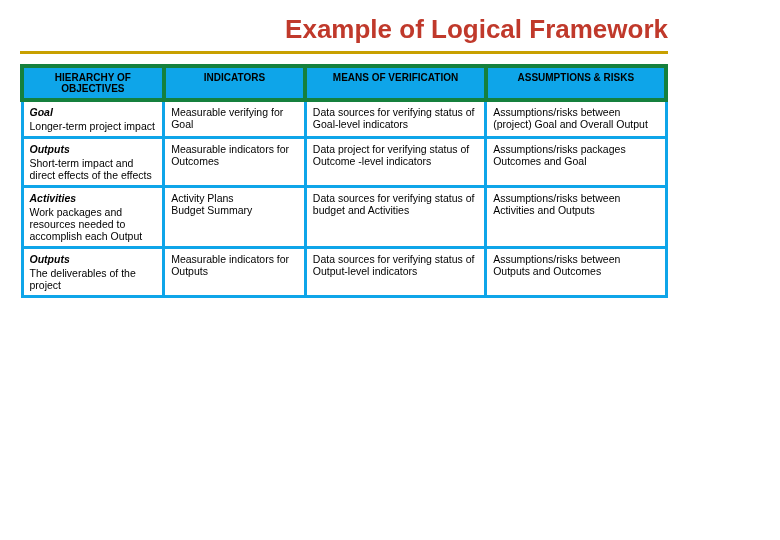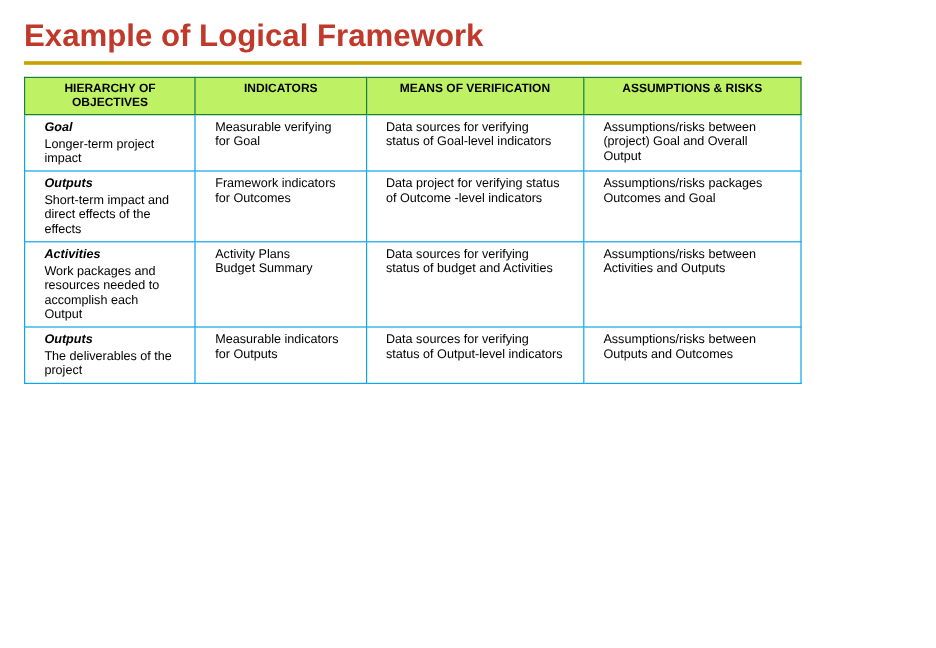--- a/index.html
+++ b/index.html
@@ -8,21 +8,21 @@
       height: 540px;
       background: #fff;
       font-family: Arial, sans-serif;
       overflow: hidden;
     }
     .page {
       width: 688px;
       height: 540px;
       display: flex;
       flex-direction: column;
-      align-items: flex-start;
+      align-items: flex-end;
       padding: 10px 20px;
     }
     .title {
       font-size: 26px;
       font-weight: bold;
       color: #c0392b;
       margin-bottom: 6px;
       margin-top: 4px;
       text-align: center;
     }
@@ -32,32 +32,32 @@
       background: #c8a000;
       margin-bottom: 10px;
     }
     table {
       width: 100%;
       border-collapse: collapse;
       font-size: 10.5px;
       border: 1.5px solid #555;
     }
     th {
-      background: #bef264;
+      background: #0ea5e9;
       font-weight: bold;
       font-size: 10px;
       text-transform: uppercase;
-      border: 1px solid #15803d;
+      border: 4px solid #15803d;
       padding: 4px 6px;
       vertical-align: top;
       color: #000;
     }
     td {
-      border: 1px solid #0ea5e9;
-      padding: 4px 16px;
+      border: 3px solid #0ea5e9;
+      padding: 4px 6px;
       vertical-align: top;
       color: #000;
       font-size: 10.5px;
     }
     .cell-label {
       font-style: italic;
       font-weight: bold;
       display: block;
       margin-bottom: 2px;
     }
@@ -93,21 +93,21 @@
         <td>Measurable verifying for Goal</td>
         <td>Data sources for verifying status of Goal-level indicators</td>
         <td>Assumptions/risks between (project) Goal and Overall Output</td>
       </tr>
 
       <tr>
         <td>
           <span class="cell-label">Outputs</span>
           <span class="cell-sub">Short-term impact and direct effects of the effects</span>
         </td>
-        <td>Framework indicators for Outcomes</td>
+        <td>Measurable indicators for Outcomes</td>
         <td>Data project for verifying status of Outcome -level indicators</td>
         <td>Assumptions/risks packages Outcomes and Goal</td>
       </tr>
 
       <tr>
         <td>
           <span class="cell-label">Activities</span>
           <span class="cell-sub">Work packages and resources needed to accomplish each Output</span>
         </td>
         <td style="white-space: pre-line;">Activity Plans

